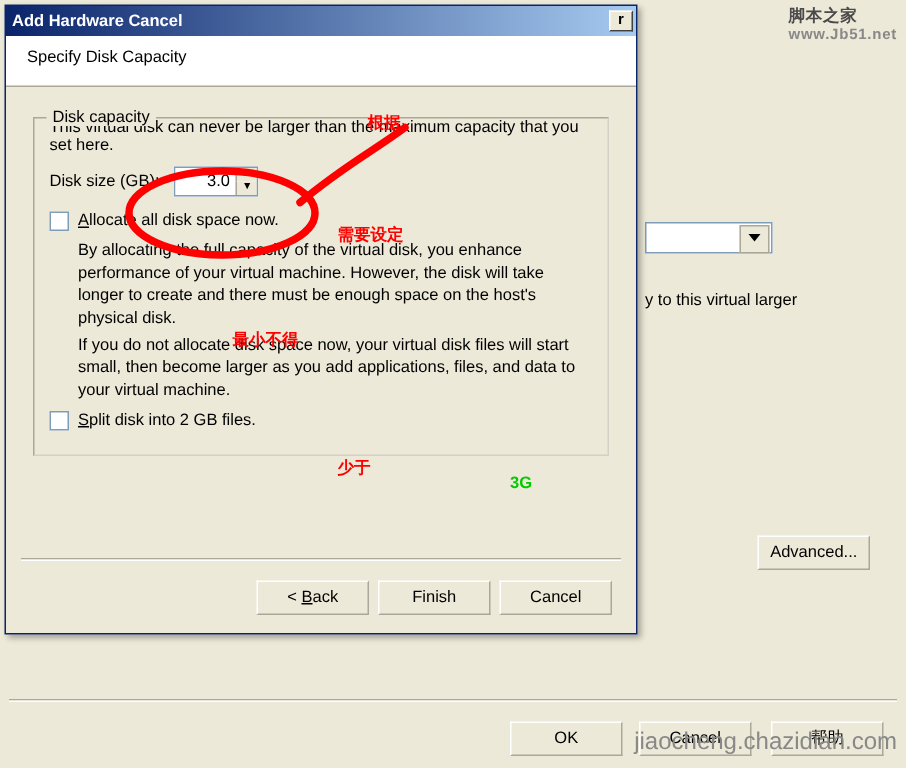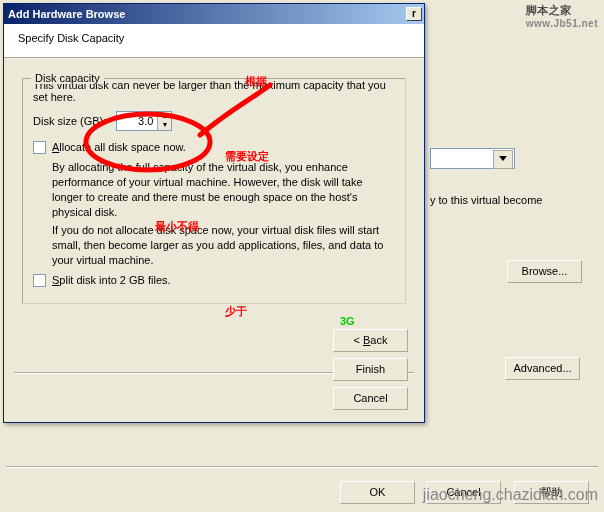--- a/index.html
+++ b/index.html
@@ -35,54 +35,53 @@
   .info-line { margin-bottom: 8px; }
   .disk-size-row { display: flex; align-items: center; gap: 10px; margin: 6px 0 10px; }
   .spinner { display: inline-flex; align-items: stretch; border: 1px solid #7f9db9; background: #fff; height: 20px; }
   .spinner input { border: none; width: 40px; text-align: right; padding-right: 4px; outline: none; }
   .spinner-btns { display: flex; flex-direction: column; width: 14px; }
   .spinner-btns div { flex: 1; background: #ece9d8; border-left: 1px solid #aca899; text-align: center; line-height: 8px; font-size: 7px; }
   .checkbox-row { display: flex; align-items: flex-start; margin: 6px 0; }
   .checkbox { width: 13px; height: 13px; border: 1px solid #7f9db9; background: #fff; margin-right: 6px; flex-shrink: 0; }
   .indent-text { margin: 4px 0 4px 19px; line-height: 1.35; }
 
-  .wizard-buttons { position: absolute; bottom: 12px; right: 16px; display: flex; gap: 6px; flex-direction: column; }
+  .wizard-buttons { position: absolute; bottom: 12px; right: 16px; display: flex; gap: 6px; }
   .wizard-buttons .btn { width: 75px; height: 23px; background: #ece9d8; border: 1px solid #aca899; border-top-color: #fff; border-left-color: #fff; line-height: 21px; text-align: center; }
   .wizard-sep { position: absolute; bottom: 48px; left: 10px; right: 10px; height: 2px; border-top: 1px solid #aca899; border-bottom: 1px solid #fff; }
 
   .underline { text-decoration: underline; }
 
   
   .wm-top { position: absolute; top: 3px; right: 6px; font-size: 12px; color: #4a4a4a; font-weight: bold; letter-spacing: 0.5px; }
   .wm-top .domain { color: #888; font-size: 10px; display: block; text-align: right; }
   .wm-bottom { position: absolute; bottom: 8px; right: 6px; font-size: 16px; color: #888; }
 
   
   .annotation { position: absolute; left: 0; top: 0; width: 604px; height: 512px; pointer-events: none; z-index: 100; }
 </style>
 </head>
 <body>
 
 <div class="back-window">
   <div class="back-select">
     <div class="back-select-arrow"></div>
   </div>
-  <div class="back-label">y to this virtual become</div>
-  <div class="back-button browse-btn">Browse...</div>
+  <div class="back-label">y to this virtual larger</div>
   <div class="back-button advanced-btn">Advanced...</div>
 
   <div class="bottom-sep"></div>
   <div class="back-button ok-btn">OK</div>
   <div class="back-button cancel-btn2">Cancel</div>
   <div class="back-button help-btn">帮助</div>
 </div>
 
 <div class="wizard">
   <div class="titlebar">
-    <span class="titlebar-text">Add Hardware Browse</span>
+    <span class="titlebar-text">Add Hardware Cancel</span>
     <div class="titlebar-close">r</div>
   </div>
 
   <div class="wizard-header">
     <div class="wizard-title">Specify Disk Capacity</div>
   </div>
 
   <div class="wizard-body">
     <div class="group">
       <span class="group-title">Disk capacity</span>

